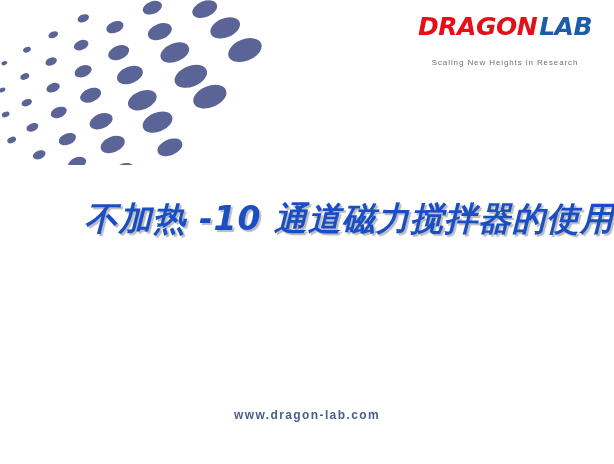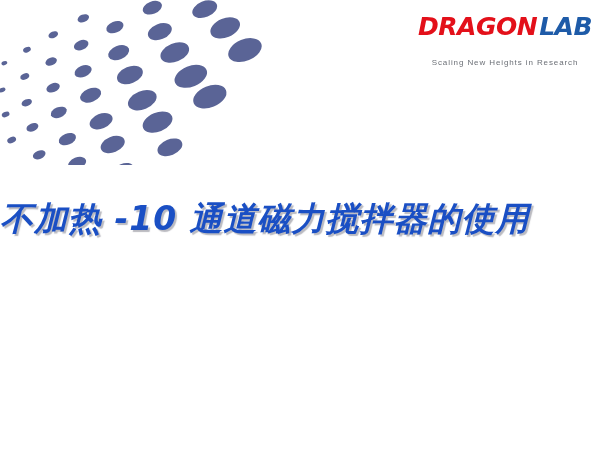--- a/index.html
+++ b/index.html
@@ -53,21 +53,21 @@
     letter-spacing: 0.9px;
     white-space: nowrap;
   }
 
   
   #slide-title {
     position: absolute;
     left: 0;
     right: 0;
     top: 197px;
-    text-align: left;
+    text-align: right;
     font-family: "DejaVu Sans", sans-serif;
     font-size: 33px;
     font-weight: bold;
     font-style: italic;
     color: #1a4fc4;
     letter-spacing: 1px;
     white-space: nowrap;
     text-shadow: 2px 2px 1px rgba(130,130,140,0.55);
   }
 
@@ -144,14 +144,15 @@
 
   <div id="brand-logo">
     <div id="logo-wordmark">
       <span class="logo-dragon">DRAGON</span><span class="logo-lab">LAB</span>
     </div>
     <div id="logo-tagline">Scaling New Heights in Research</div>
   </div>
 
   <div id="slide-title">不加热 -10 通道磁力搅拌器的使用</div>
 
+  <div id="footer-url">www.dragon-lab.com</div>
 
 </div>
 
 </body></html>

